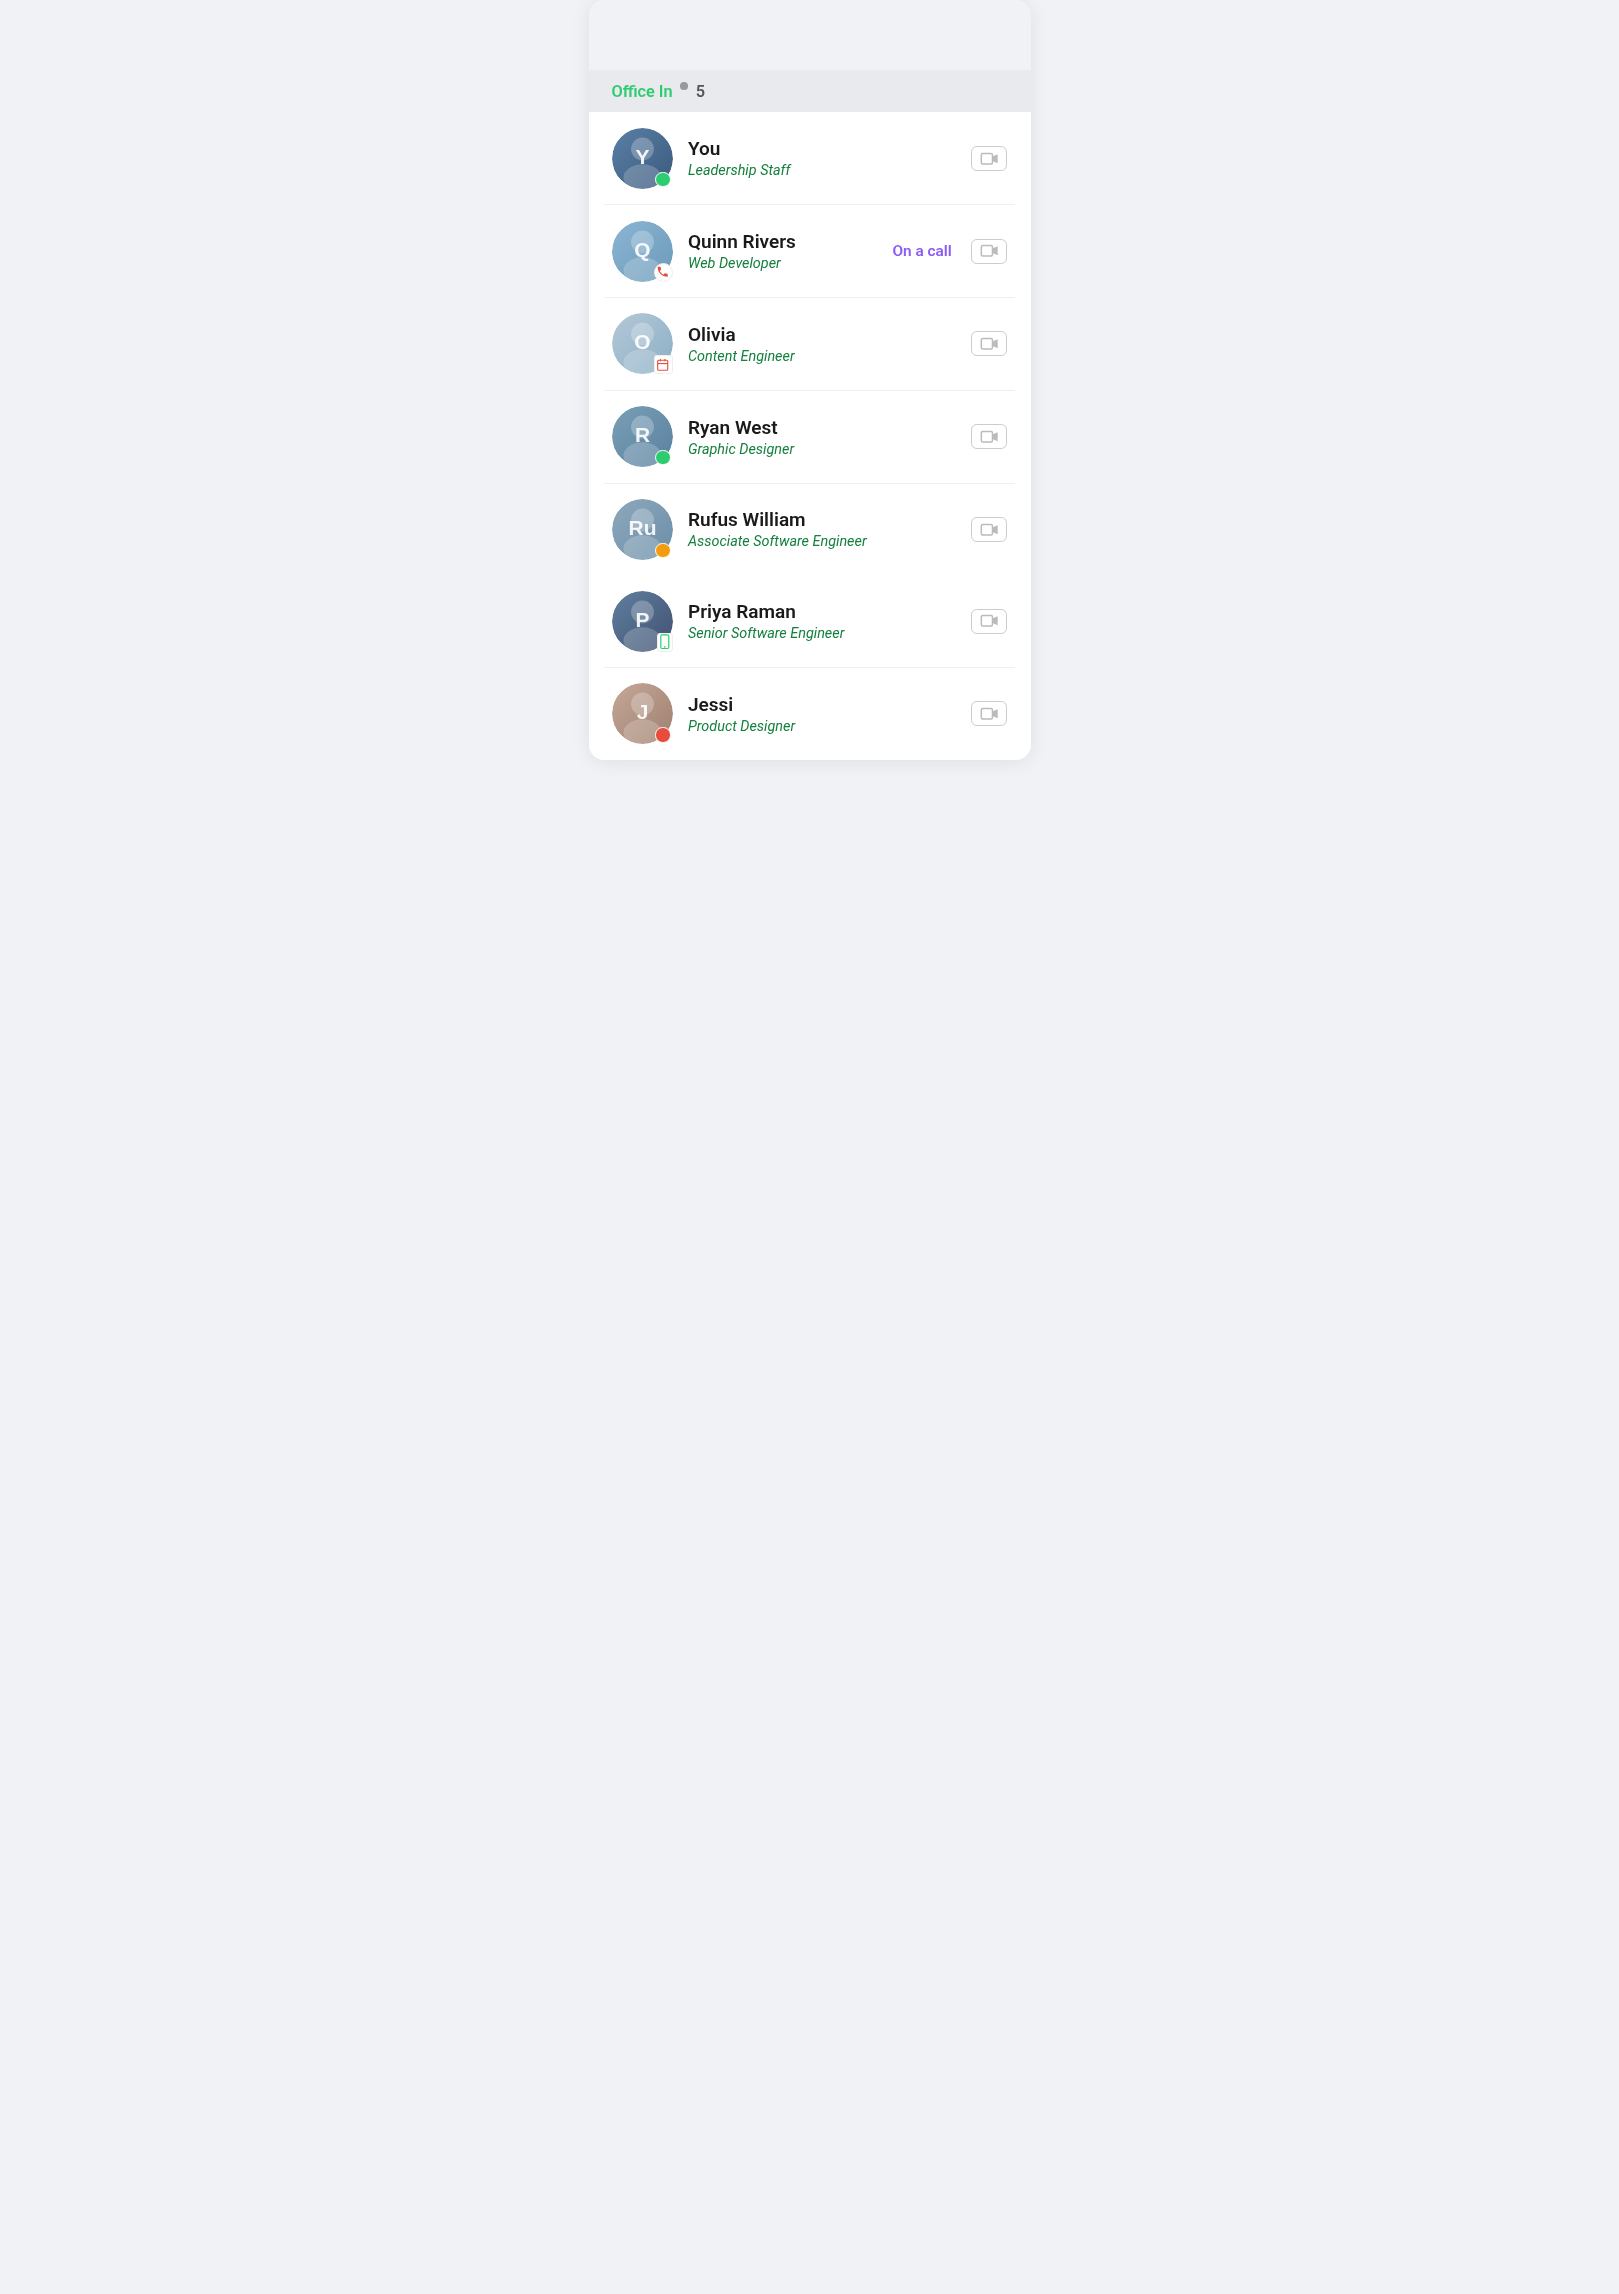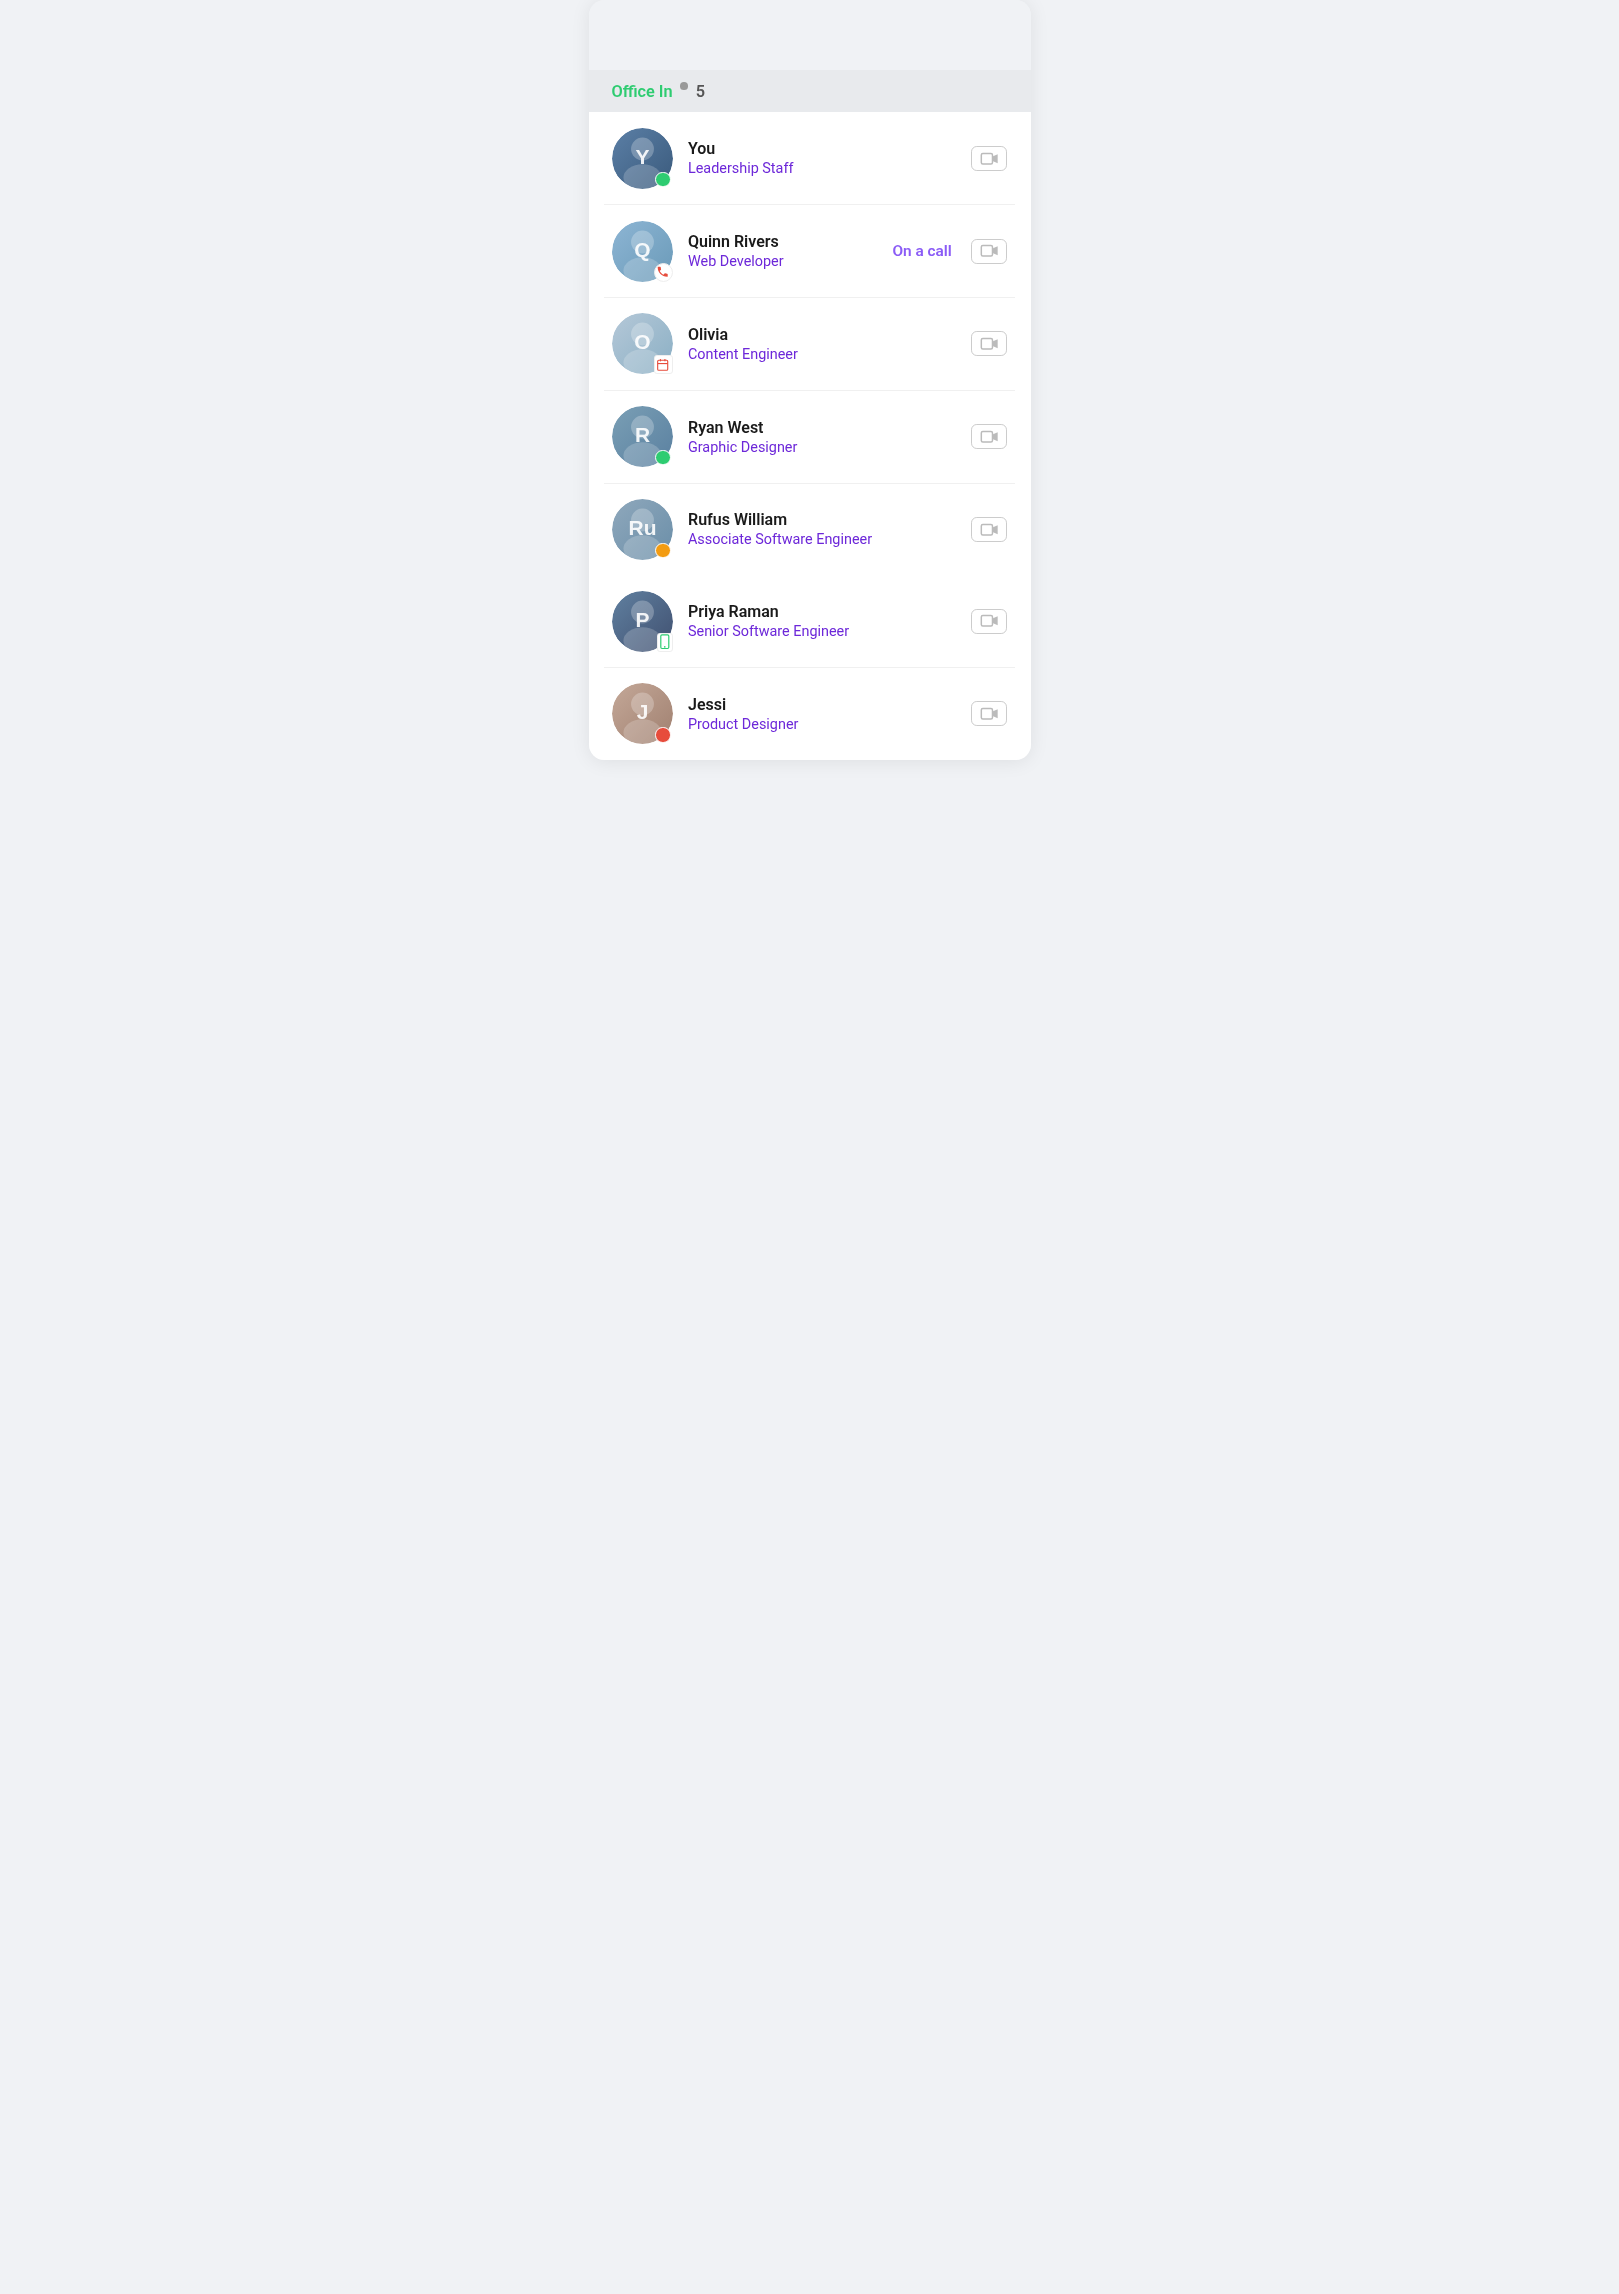--- a/index.html
+++ b/index.html
@@ -91,29 +91,30 @@
     .avatar-wrapper {
       position: relative;
       flex-shrink: 0;
     }
 
     .member-info {
       flex: 1;
     }
 
     .member-name {
-      font-size: 16px;
+      font-size: 19px;
       font-weight: 600;
       color: #1a1a1a;
       margin-bottom: 1.9px;
     }
 
     .member-role {
       font-size: 14.4px;
-      color: #6d28d9;
+      color: #15803d;
+      font-style: italic;
     }
 
     .member-status-label {
       font-size: 15.4px;
       font-weight: 600;
       color: #8b5cf6;
       margin-right: 7.7px;
     }
 
     .video-btn {

